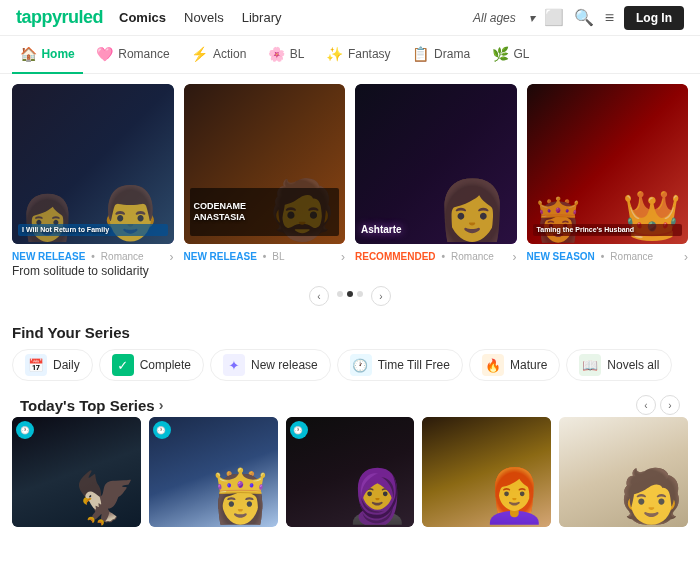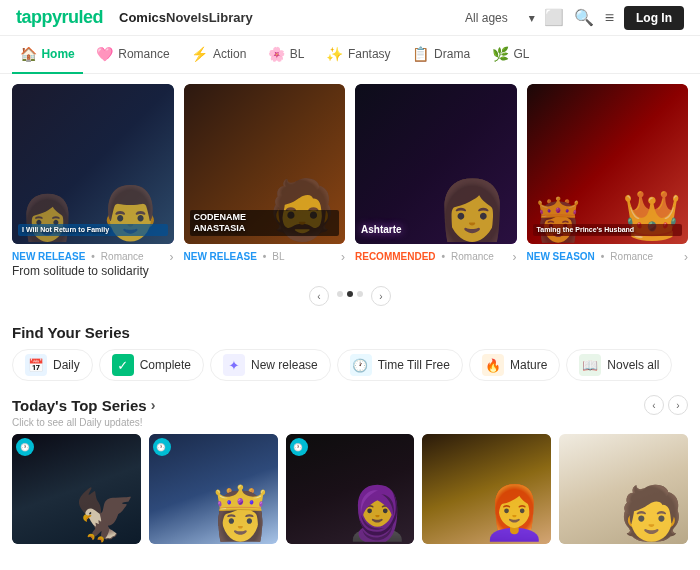--- a/index.html
+++ b/index.html
@@ -2,26 +2,26 @@
 <html><head>
   <meta charset="utf-8">
   <style>
     * { box-sizing: border-box; margin: 0; padding: 0; }
     body { font-family: -apple-system, BlinkMacSystemFont, 'Segoe UI', sans-serif; background: #fff; width: 700px; overflow-x: hidden; font-size: 13px; color: #222; }
 
     
     .header { display: flex; align-items: center; justify-content: space-between; padding: 0 16px; height: 36px; border-bottom: 1px solid #eee; }
     .logo { font-weight: 700; font-size: 18px; color: #222; letter-spacing: -0.5px; }
     .logo span { color: #00c07b; }
-    .main-nav { display: flex; margin-left: 16px; }
-    .main-nav a { font-size: 13px; color: #333; text-decoration: none; font-weight: 700; }
+    .main-nav { display: flex; gap: 18px; margin-left: 16px; }
+    .main-nav a { font-size: 13px; color: #333; text-decoration: none; font-weight: 400; }
     .main-nav a.active { color: #222; font-weight: 700; }
     .header-left { display: flex; align-items: center; }
     .header-right { display: flex; align-items: center; gap: 10px; }
-    .age-filter { display: flex; align-items: center; font-size: 12px; color: #555; gap: 21px; cursor: pointer; }
+    .age-filter { display: flex; align-items: center; font-size: 12px; color: #555; gap: 13px; cursor: pointer; font-style: italic; }
     .icon-btn { background: none; border: none; cursor: pointer; color: #555; font-size: 16px; display: flex; align-items: center; }
     .login-btn { background: #222; color: #fff; border: none; border-radius: 4px; padding: 5px 12px; font-size: 12px; font-weight: 600; cursor: pointer; }
 
     
     .sub-nav { display: flex; align-items: center; gap: 6px; padding: 0 12px; border-bottom: 1px solid #eee; height: 38px; }
     .sub-nav-item { display: flex; align-items: center; gap: 4px; padding: 0 8px; height: 38px; font-size: 12px; color: #555; cursor: pointer; text-decoration: none; border-bottom: 2px solid transparent; }
     .sub-nav-item.active { color: #00c07b; border-bottom: 2px solid #00c07b; font-weight: 600; }
     .sub-nav-item .nav-icon { font-size: 14px; }
 
     
@@ -51,21 +51,21 @@
     .filter-item { display: flex; align-items: center; gap: 6px; padding: 4px 12px; border: 1px solid #eee; border-radius: 20px; cursor: pointer; font-size: 12px; color: #333; white-space: nowrap; }
     .filter-icon { width: 22px; height: 22px; border-radius: 4px; display: flex; align-items: center; justify-content: center; font-size: 13px; }
     .fi-daily { background: #e8f4ff; }
     .fi-complete { background: #00c07b; color: #fff; }
     .fi-newrelease { background: #f0f0ff; color: #7c6fff; }
     .fi-timetillfree { background: #e8f8ff; color: #00bcd4; }
     .fi-mature { background: #fff3e0; color: #ff9800; }
     .fi-browse { background: #e8f5e9; color: #4caf50; }
 
     
-    .today-header { display: flex; align-items: center; justify-content: space-between; padding: 4px 12px 2px; }
+    .today-header { display: flex; align-items: center; justify-content: space-between; padding: 4px 20px 2px; }
     .today-title { font-size: 15px; font-weight: 700; color: #222; display: flex; align-items: center; gap: 4px; }
     .today-subtitle { font-size: 10px; color: #aaa; padding: 0 12px 6px; }
     .today-chevron { color: #555; font-size: 14px; }
     .today-nav { display: flex; gap: 4px; }
     .top-series-grid { display: grid; grid-template-columns: repeat(5, 1fr); gap: 8px; padding: 0 12px; }
     .series-thumb { width: 100%; height: 110px; border-radius: 6px; overflow: hidden; position: relative; cursor: pointer; }
     .series-badge { position: absolute; top: 4px; left: 4px; background: #00c07b; color: #fff; border-radius: 50%; width: 18px; height: 18px; font-size: 8px; display: flex; align-items: center; justify-content: center; font-weight: 700; }
     .series-badge-clock { background: #00bcd4; }
 
     
@@ -173,21 +173,21 @@
         <div class="comic-title">From solitude to solidarity</div>
       </div>
     </div>
 
     <div class="comic-card">
       <div class="comic-cover cover-2">
         <div class="cover-art">
           <div style="position:absolute;bottom:0;left:0;right:0;height:100%;background:linear-gradient(135deg,#2c1810,#5c3010,#8b4513);"></div>
           <div style="position:absolute;bottom:0;right:6px;font-size:58px;opacity:0.7;">🧔</div>
           <div class="cover-text-overlay">
-            <div class="cover-title-text" style="background:rgba(0,0,0,0.6);padding:2px 4px;border-radius:2px;">CODENAME<br>ANASTASIA</div>
+            <div class="cover-title-text" style="background:rgba(0,0,0,0.6);padding:13px 4px;border-radius:2px;">CODENAME<br>ANASTASIA</div>
           </div>
         </div>
       </div>
       <div class="comic-info">
         <div class="comic-tag-row">
           <div class="comic-tag">
             <span class="tag-new-release">NEW RELEASE</span>
             <span class="tag-dot">•</span>
             <span class="tag-genre">BL</span>
           </div>
@@ -287,21 +287,20 @@
   <div class="today-header">
     <div class="today-title">
       <span>Today's Top Series</span>
       <span class="today-chevron">›</span>
     </div>
     <div class="today-nav">
       <button class="carousel-btn">‹</button>
       <button class="carousel-btn">›</button>
     </div>
   </div>
-  <div class="today-subtitle">Click to see all Daily updates!</div>
   <div class="top-series-grid">
 
     <div class="series-thumb ts-cover-1">
       <div style="width:100%;height:100%;background:linear-gradient(160deg,#0a0a14,#1c2b3a,#0d1b2a);border-radius:6px;display:flex;align-items:flex-end;padding:4px;">
         <div style="font-size:50px;position:absolute;bottom:0;right:4px;opacity:0.8;">🦅</div>
       </div>
       <div class="series-badge series-badge-clock">🕐</div>
     </div>
 
     <div class="series-thumb ts-cover-2">

